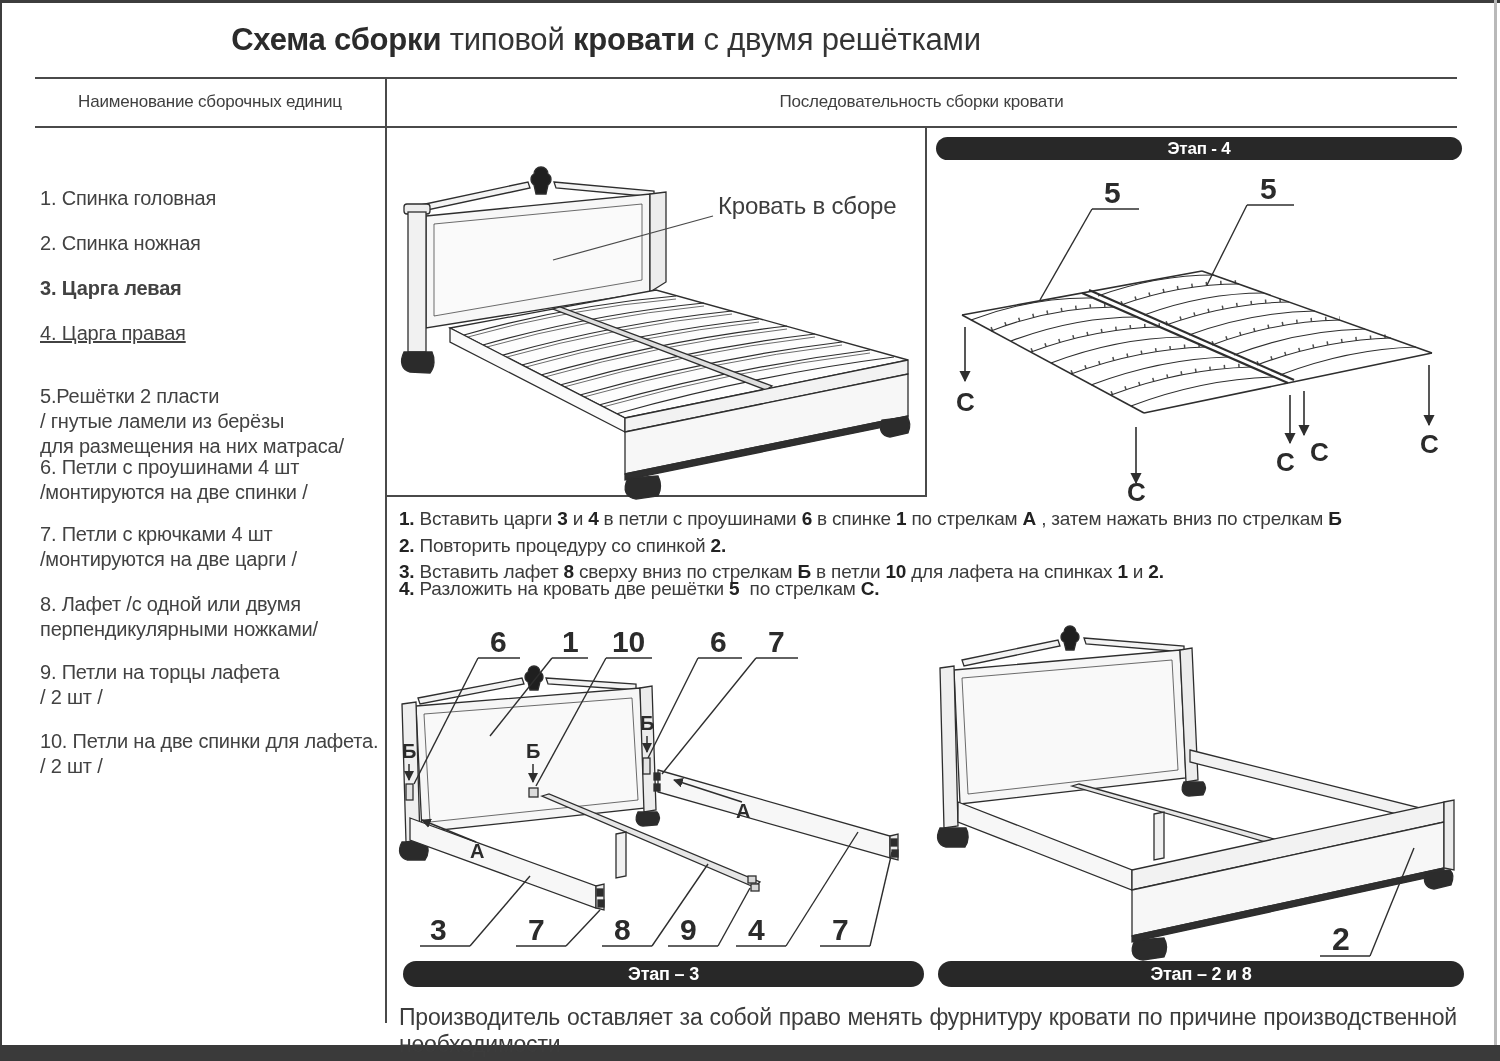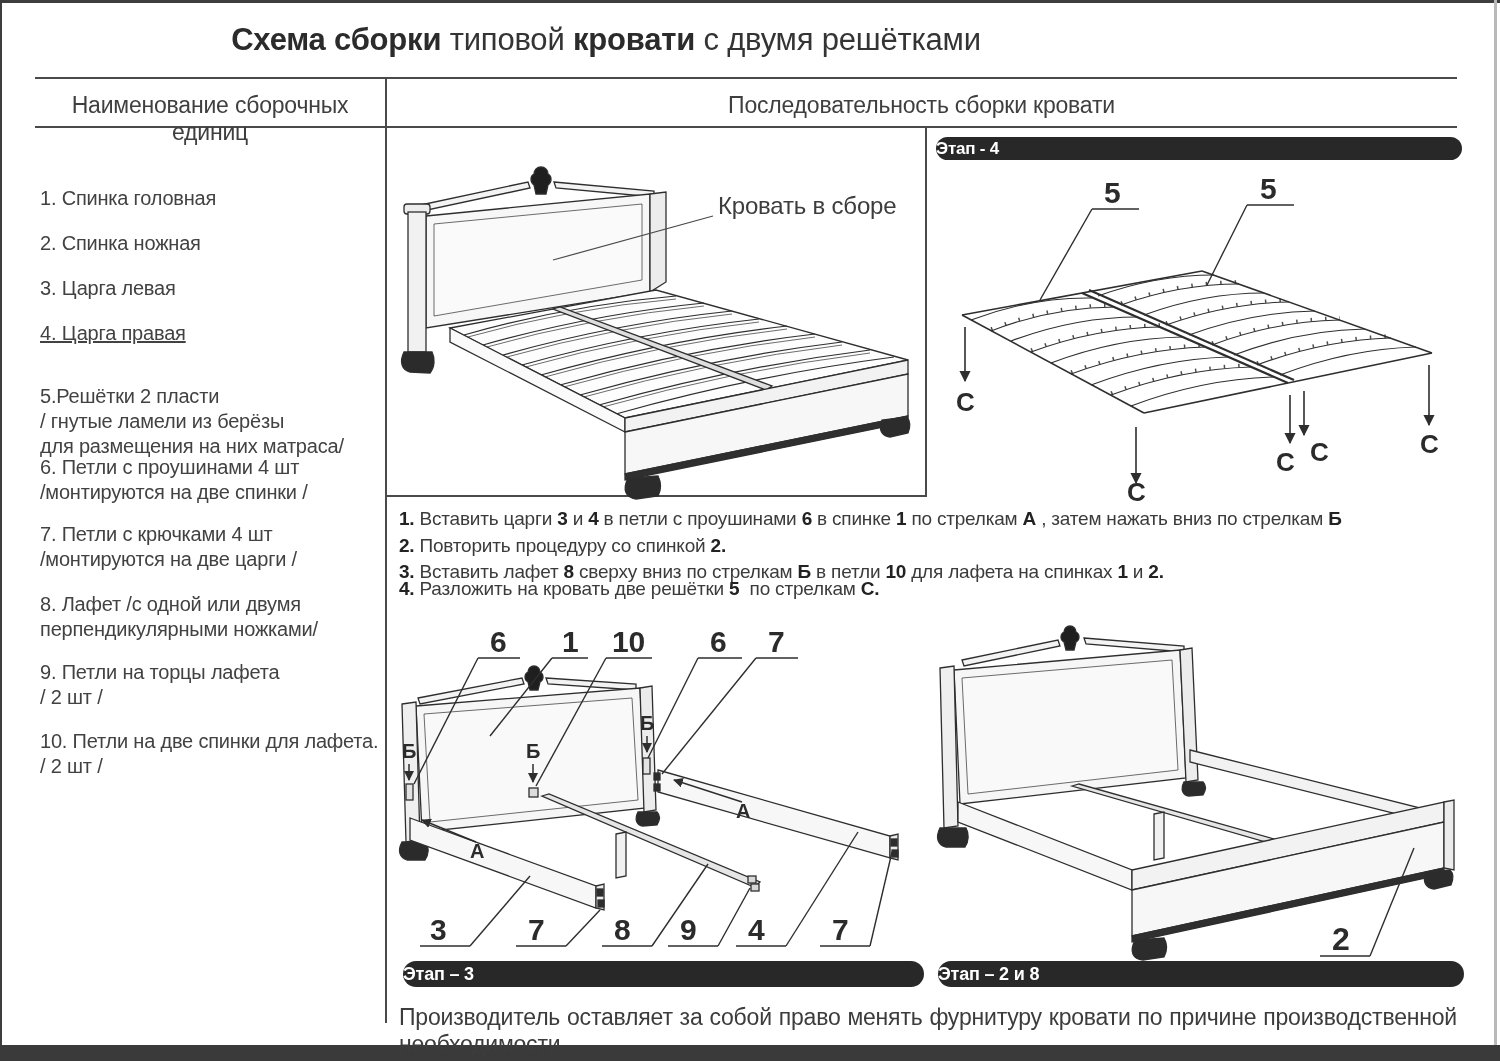--- a/index.html
+++ b/index.html
@@ -11,29 +11,29 @@
   .edge-left{left:0;top:0;width:2px;height:1061px;background:#3d3d3d;}
   .edge-right{left:1494px;top:0;width:3px;height:1061px;background:#b9b9b9;}
   .edge-bottom{left:0;top:1045px;width:1500px;height:16px;background:#3a3a3a;}
   
   .hrule{background:#4a4a4a;height:2px;}
   .vrule{background:#4a4a4a;width:2px;}
   
   .title{left:0;top:22px;width:1212px;text-align:center;font-size:31px;color:#343434;white-space:pre;}
   .title .b{font-weight:700;color:#2b2b2b;}
   
-  .th{font-size:23px;color:#3f3f3f;text-align:center;}
+  .th{font-size:17px;color:#3f3f3f;text-align:center;}
   
   .part-item{position:absolute;left:40px;width:345px;font-size:20px;line-height:25px;color:#424242;}
   
   .step-line{position:absolute;left:399px;width:1061px;font-size:19px;color:#3b3b3b;white-space:pre;}
   .step-line .b{font-weight:700;color:#222;}
   
   .badge{position:absolute;background:#282828;border-radius:13px;color:#ffffff;
-         font-weight:700;text-align:left;}
+         font-weight:700;text-align:center;}
   
   .footer{left:399px;top:1004px;width:1058px;font-size:23px;color:#3c3c3c;
           text-align:justify;text-align-last:justify;}
   svg{position:absolute;overflow:visible;}
   svg text{font-family:"Liberation Sans",sans-serif;}
   .callout{font-size:30px;font-weight:700;fill:#2b2b2b;}
   .dirlabel{font-size:20px;font-weight:700;fill:#2b2b2b;}
   .clabel{font-size:26px;font-weight:700;fill:#2b2b2b;}
   .caption-t{font-size:24px;fill:#3d3d3d;}
   .ln{stroke:#2e2e2e;fill:none;}
@@ -57,21 +57,21 @@
 <div class="abs th" style="left:35px;top:92px;width:350px;">Наименование  сборочных единиц</div>
 <div class="abs th" style="left:386px;top:92px;width:1071px;">Последовательность сборки кровати</div>
 
 <div id="parts-list">
     <div class="part-item" style="top: 186px;">
       <div>1.   Спинка головная</div>
     </div>
     <div class="part-item" style="top: 231px;">
       <div>2. Спинка ножная</div>
     </div>
-    <div class="part-item" style="top: 276px;">
+    <div class="part-item" style="top: 276px; font-weight: bold;">
       <div>3. Царга левая</div>
     </div>
     <div class="part-item" style="top: 321px; text-decoration: underline;">
       <div>4. Царга правая</div>
     </div>
     <div class="part-item" style="top: 384px;">
       <div>5.Решётки  2 пласти</div>
       <div>/ гнутые ламели из берёзы</div>
       <div>для размещения на них матраса/</div>
     </div>

